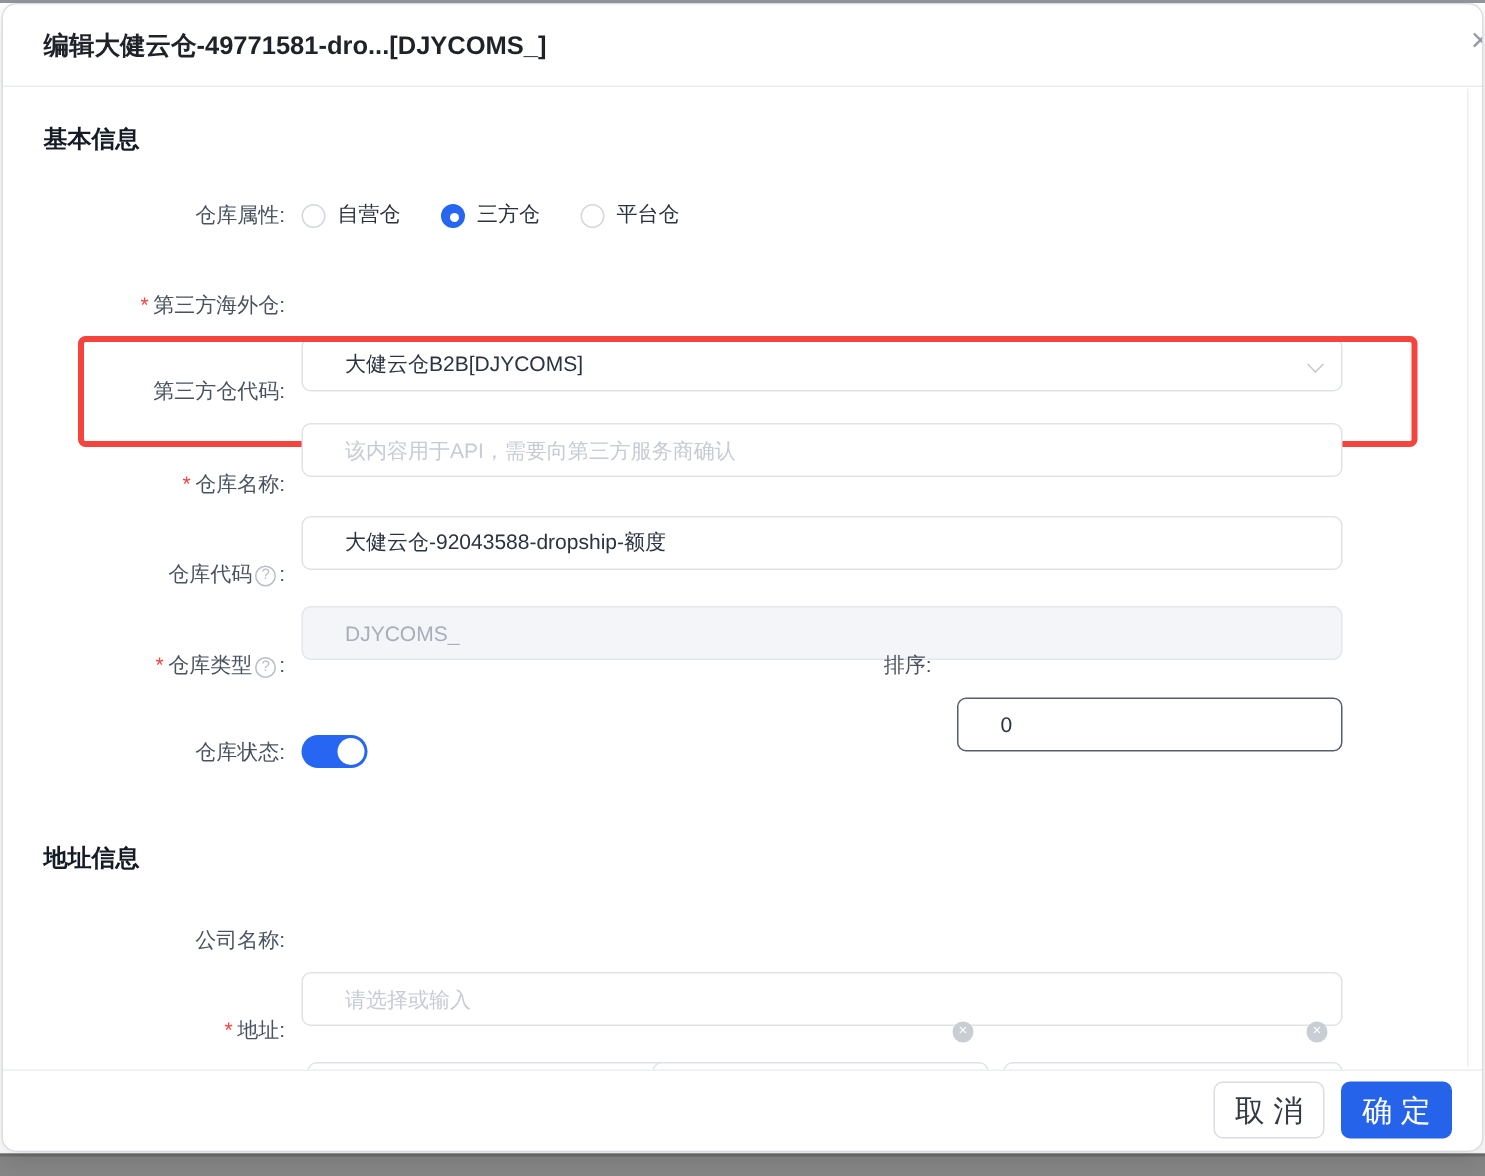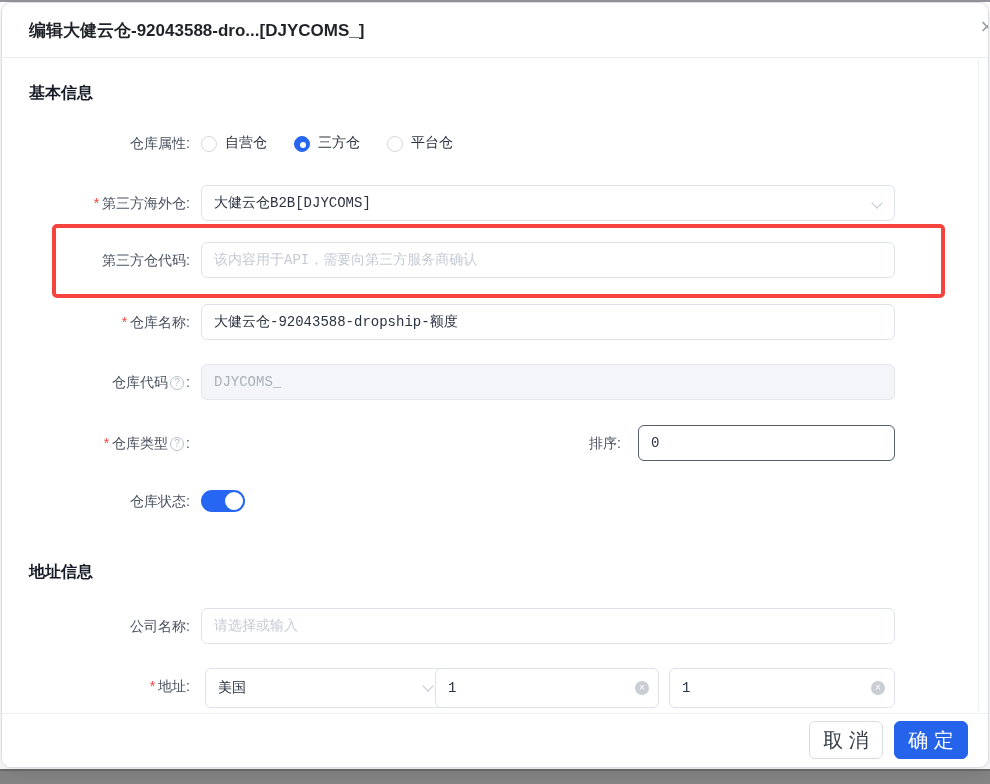--- a/index.html
+++ b/index.html
@@ -35,22 +35,23 @@
   }
   .req { color:#f5433e; margin-right:3px; }
   .help-ic {
     display:inline-block; width:14px; height:14px; border:1px solid #b9bfc9; border-radius:50%;
     color:#b9bfc9; font-size:10px; line-height:12px; text-align:center; vertical-align:1px; margin:0 2px;
   }
 
   .ctrl { position:absolute; height:36px; }
   .input, .select {
     width:100%; height:100%; border:1px solid #dfe3e8; border-radius:6px; background:#fff;
-    font-size:14px; color:#2b3240; padding:0 12px;
-    font-family:Liberation Mono, monospace;
+    font-size:14px; color:#2b3240; padding:0 28px;
+    font-family:Liberation Sans, sans-serif;
+    margin-top:40px;
   }
   .input::placeholder { color:#c6cbd4; }
   .select { display:flex; align-items:center; position:relative; padding-right:30px; }
   .chev {
     position:absolute; right:13px; top:13px; width:8px; height:8px;
     border-right:1.5px solid #c3c8d0; border-bottom:1.5px solid #c3c8d0;
     transform:rotate(45deg); transform-origin:center;
   }
   .disabled-input { background:#f3f5f8; color:#a9afb9; border-color:#e3e6ea; }
   .sort-input { border-color:#565e6b; }
@@ -88,21 +89,21 @@
 </head>
 <body>
 
 <div class="stage">
   <div class="top-edge"></div>
   <div class="bottom-strip"></div>
 
   <div class="modal">
 
     <div class="modal-header">
-      <div class="modal-title">编辑大健云仓-92043588-dro...[DJYCOMS_]</div>
+      <div class="modal-title">编辑大健云仓-49771581-dro...[DJYCOMS_]</div>
       <div class="close-btn">×</div>
     </div>
 
     <div class="scroll-track"></div>
 
     <div class="section-title sec-basic">基本信息</div>
 
     <div class="lbl" style="top:122px; line-height:36px;"><span>仓库属性</span><span>:</span></div>
     <div class="radio-row">
       <div class="radio-item">

